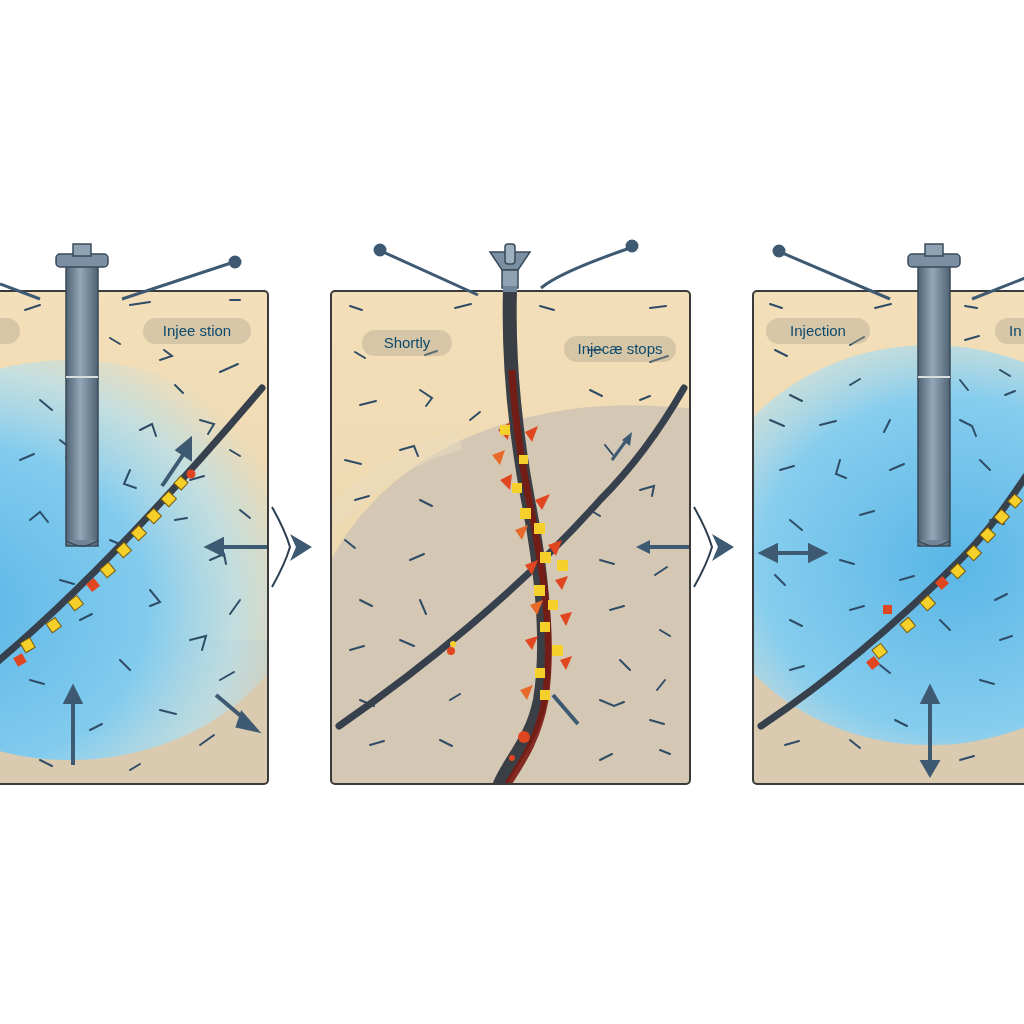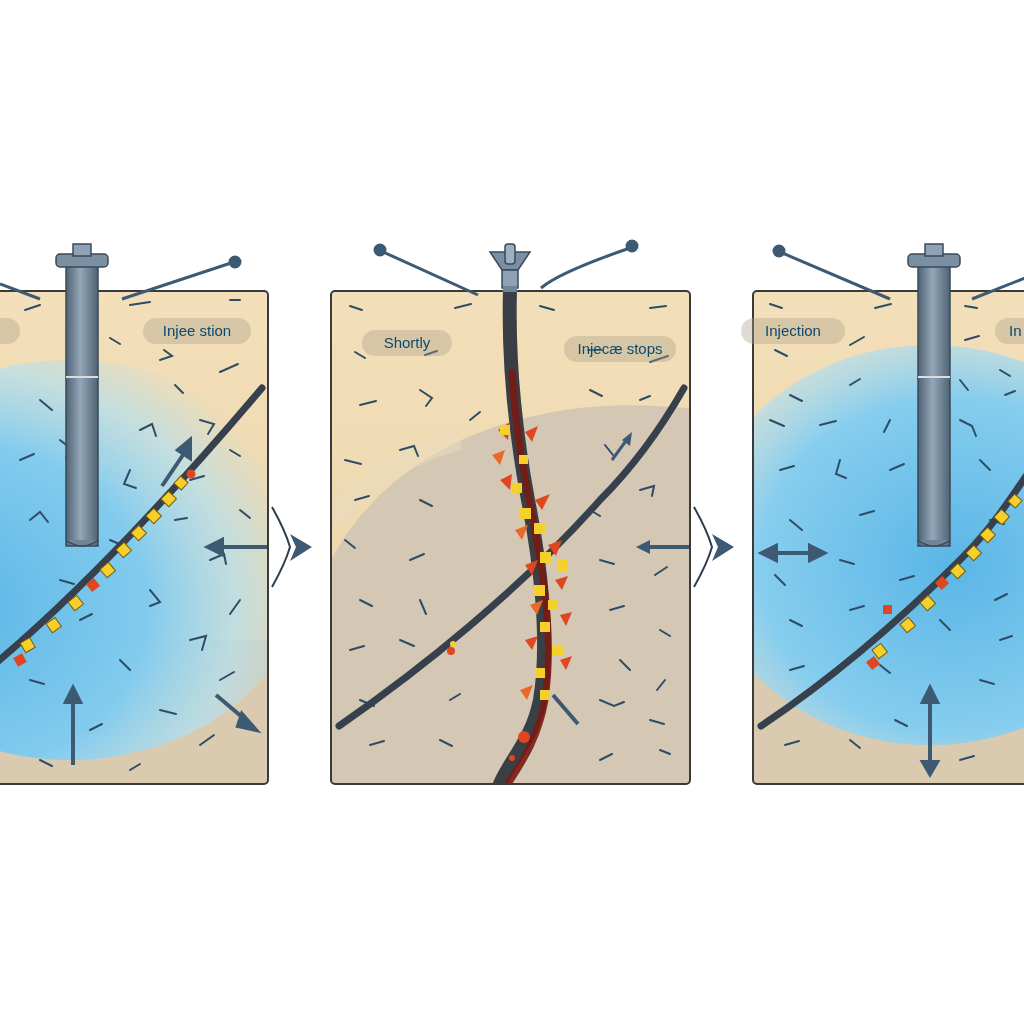--- a/index.html
+++ b/index.html
@@ -329,15 +329,15 @@
       <circle cx="779" cy="251" r="5"></circle>
       <line x1="972" y1="299" x2="1030" y2="276"></line>
     </g>
   </g>
 </svg>
 
 <div class="label-pill" style="left:-40px; top:318px; width:60px;"></div>
 <div class="label-pill" style="left:143px; top:318px; width:108px;">Injee stion</div>
 <div class="label-pill" style="left:362px; top:330px; width:90px;">Shortly</div>
 <div class="label-pill" style="left:564px; top:336px; width:112px;">Injecæ stops</div>
-<div class="label-pill" style="left:741px; top:318px; width:104px;">Injection</div>
+<div class="label-pill" style="left:766px; top:318px; width:104px;">Injection</div>
 <div class="label-pill" style="left:995px; top:318px; width:60px; text-align:left; padding-left:14px;">In</div>
 </div>
 
 </body></html>

